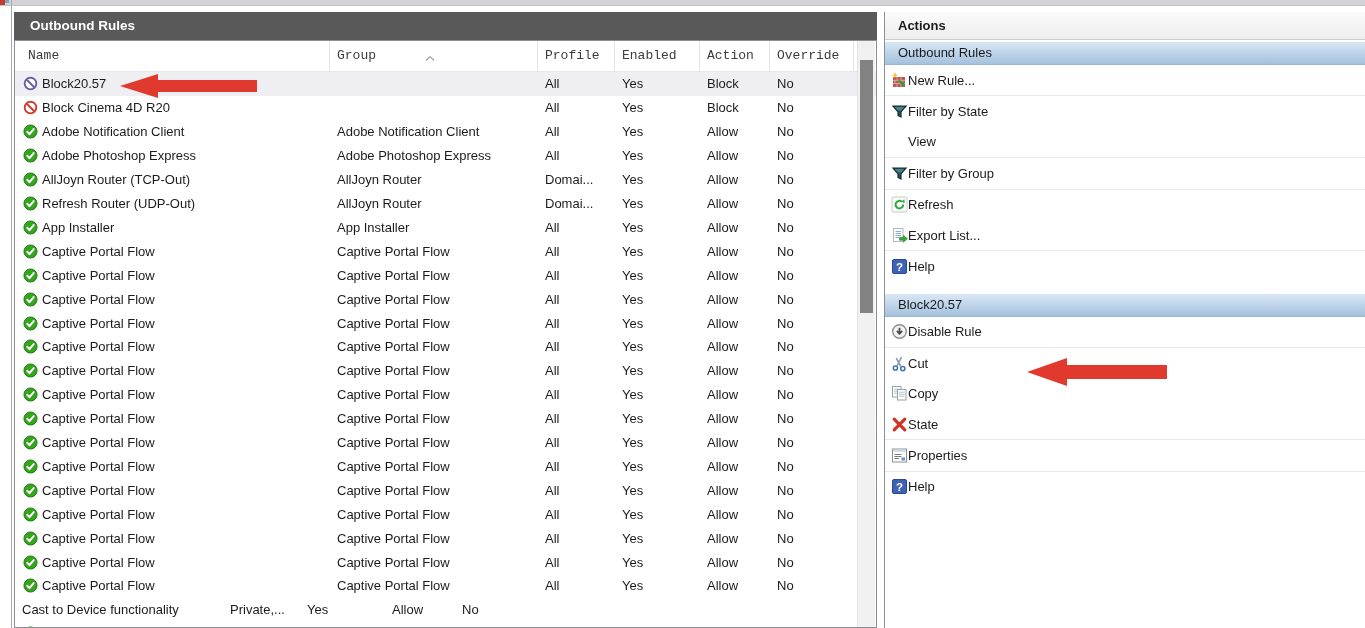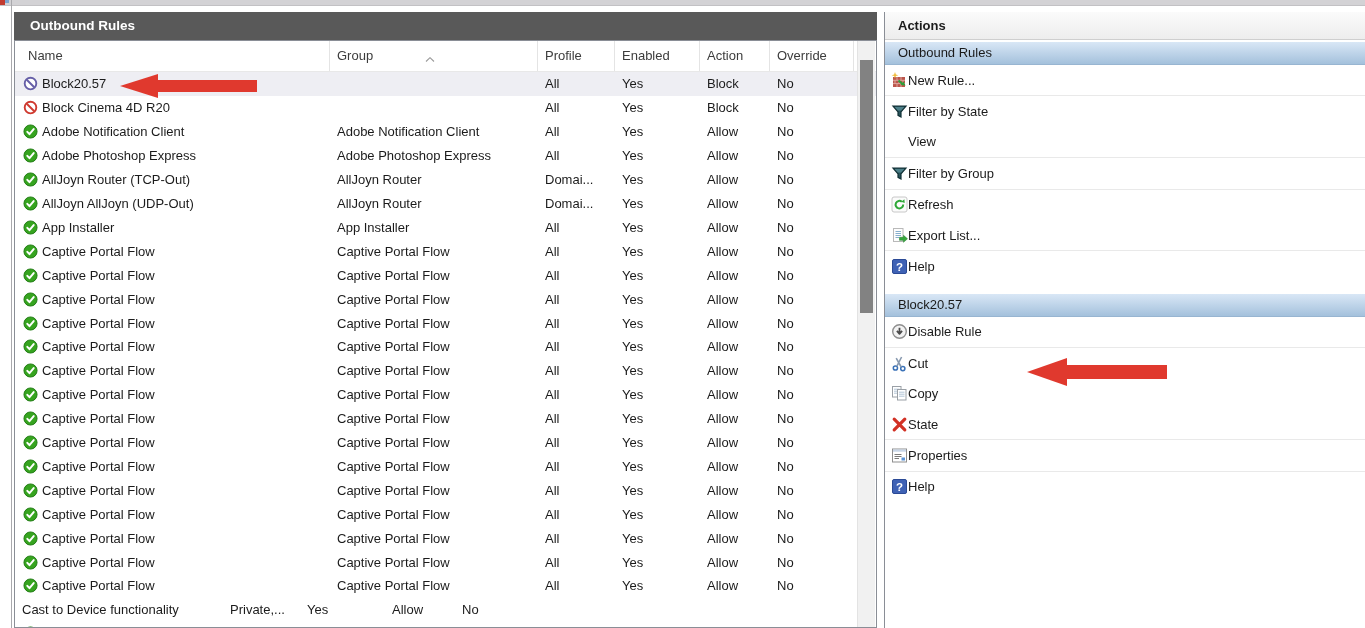--- a/index.html
+++ b/index.html
@@ -14,21 +14,21 @@
   .sliver{position:absolute;left:0;top:6px;width:11px;height:622px;background:#fff;margin-left:48px;}
   .sliver-border{position:absolute;left:11px;top:0;width:1px;height:628px;background:#a9a9ad;}
   .sliver-text{position:absolute;left:0;top:14px;font-size:13px;color:#1b1b1b;}
 
   
   .rules-panel{position:absolute;left:14px;top:12px;width:863px;height:616px;}
   .panel-title{height:28px;background:#595959;color:#fff;font-weight:bold;font-size:13.5px;line-height:28px;padding-left:16px;box-sizing:border-box;}
   .panel-body{position:relative;height:588px;background:#fff;border:1px solid #8a8e96;box-sizing:border-box;overflow:hidden;}
 
   .col-headers{position:relative;display:flex;height:30px;border-bottom:1px solid #e8e8e8;background:#fff;}
-  .hcell{box-sizing:border-box;border-right:1px solid #e4e4e4;font-size:13px;color:#3c3c3c;line-height:30px;padding-left:7px;position:relative;flex:none;}
+  .hcell{box-sizing:border-box;border-right:1px solid #e4e4e4;font-size:13px;color:#3c3c3c;line-height:30px;padding-left:7px;position:relative;flex:none;font-family:Liberation Mono, monospace;}
   .hcell.first{padding-left:13px;}
   .sortcaret{position:absolute;top:2px;}
 
   .rows{position:relative;height:557px;overflow:hidden;}
   .lrow{display:flex;height:23.92px;align-items:center;font-size:13px;}
   .lrow.selected{background:#eeeef3;}
   .cell{box-sizing:border-box;padding-left:7px;white-space:nowrap;overflow:hidden;flex:none;}
   .cell.name{padding-left:8px;display:flex;align-items:center;gap:4px;}
   .rowicon{width:15px;height:15px;flex:none;display:inline-block;}
   .rowicon svg{display:block;width:15px;height:15px;}
@@ -172,21 +172,21 @@
   </div>
 
   <div class="lrow">
     <div class="cell name" style="width:315px">
       <span class="rowicon">
                 <svg viewBox="0 0 16 16">
                   <circle cx="8" cy="8" r="7" fill="#36a41f" stroke="#1f7a12" stroke-width="1"></circle>
                   <path d="M4.6 8.3l2.3 2.6 4.5-5.5" stroke="#fff" stroke-width="2.1" fill="none" stroke-linecap="round" stroke-linejoin="round"></path>
                 </svg>
               </span>
-      <span>AllJoyn AllJoyn (UDP-Out)</span>
+      <span>Refresh Router (UDP-Out)</span>
     </div>
     <div class="cell" style="width:208px">AllJoyn Router</div>
     <div class="cell" style="width:77px">Domai...</div>
     <div class="cell" style="width:85px">Yes</div>
     <div class="cell" style="width:70px">Allow</div>
     <div class="cell" style="width:84px">No</div>
   </div>
 
   <div class="lrow">
     <div class="cell name" style="width:315px">

